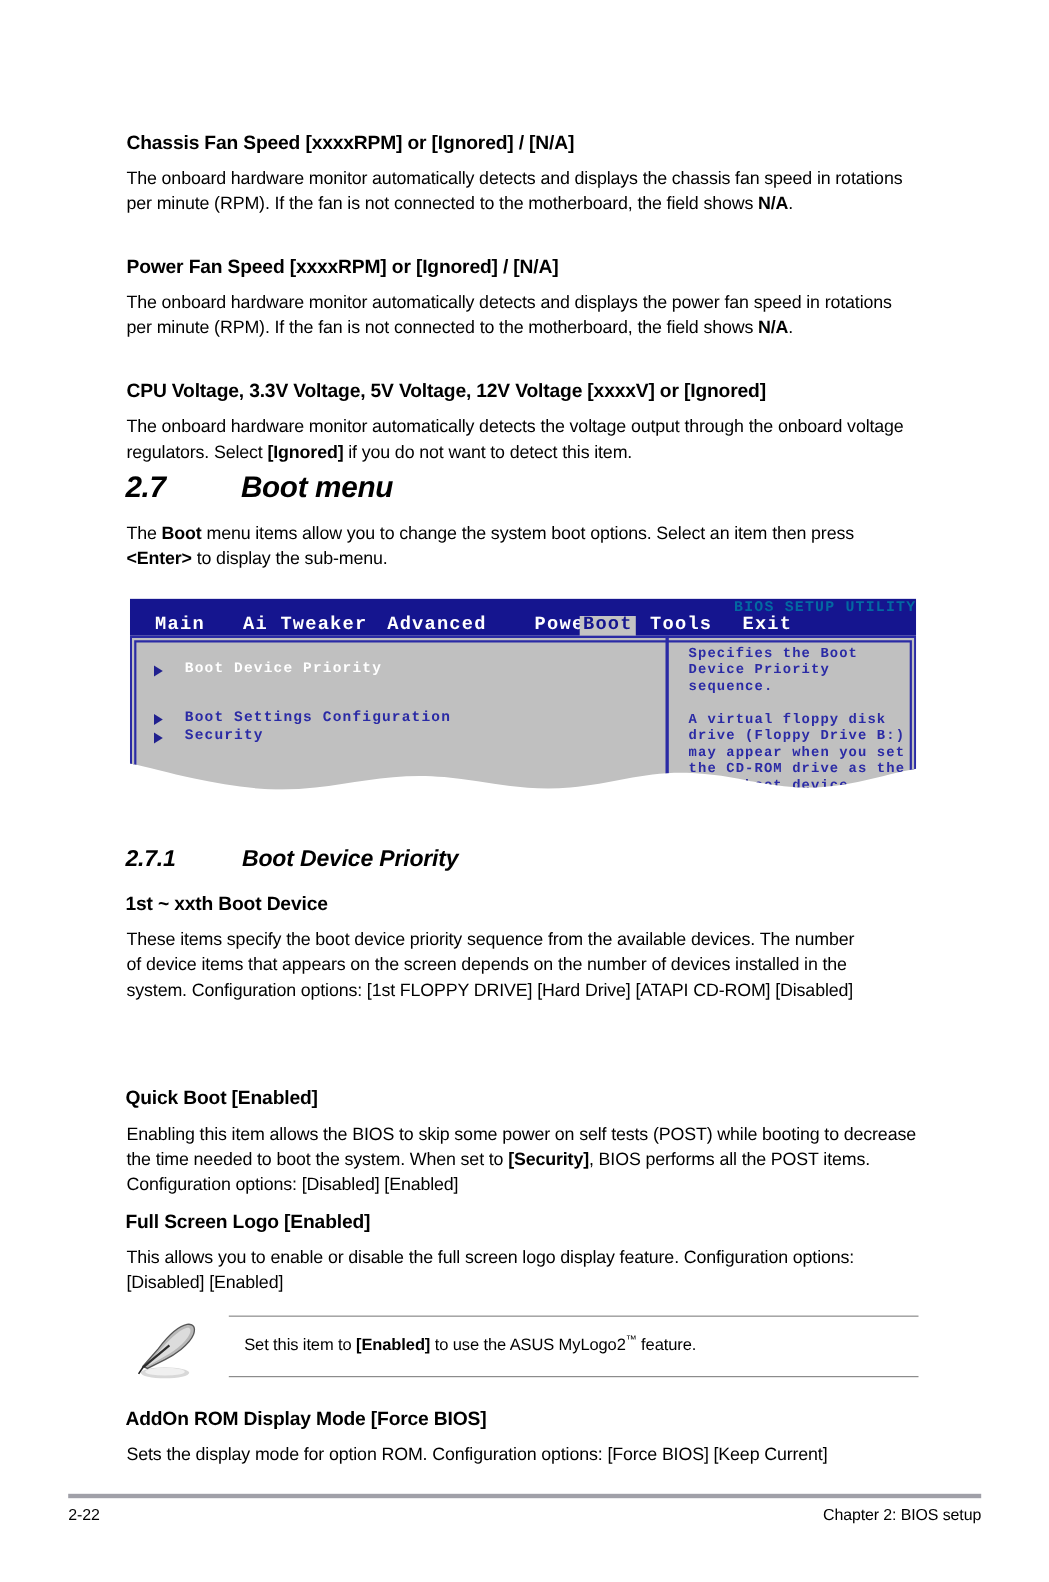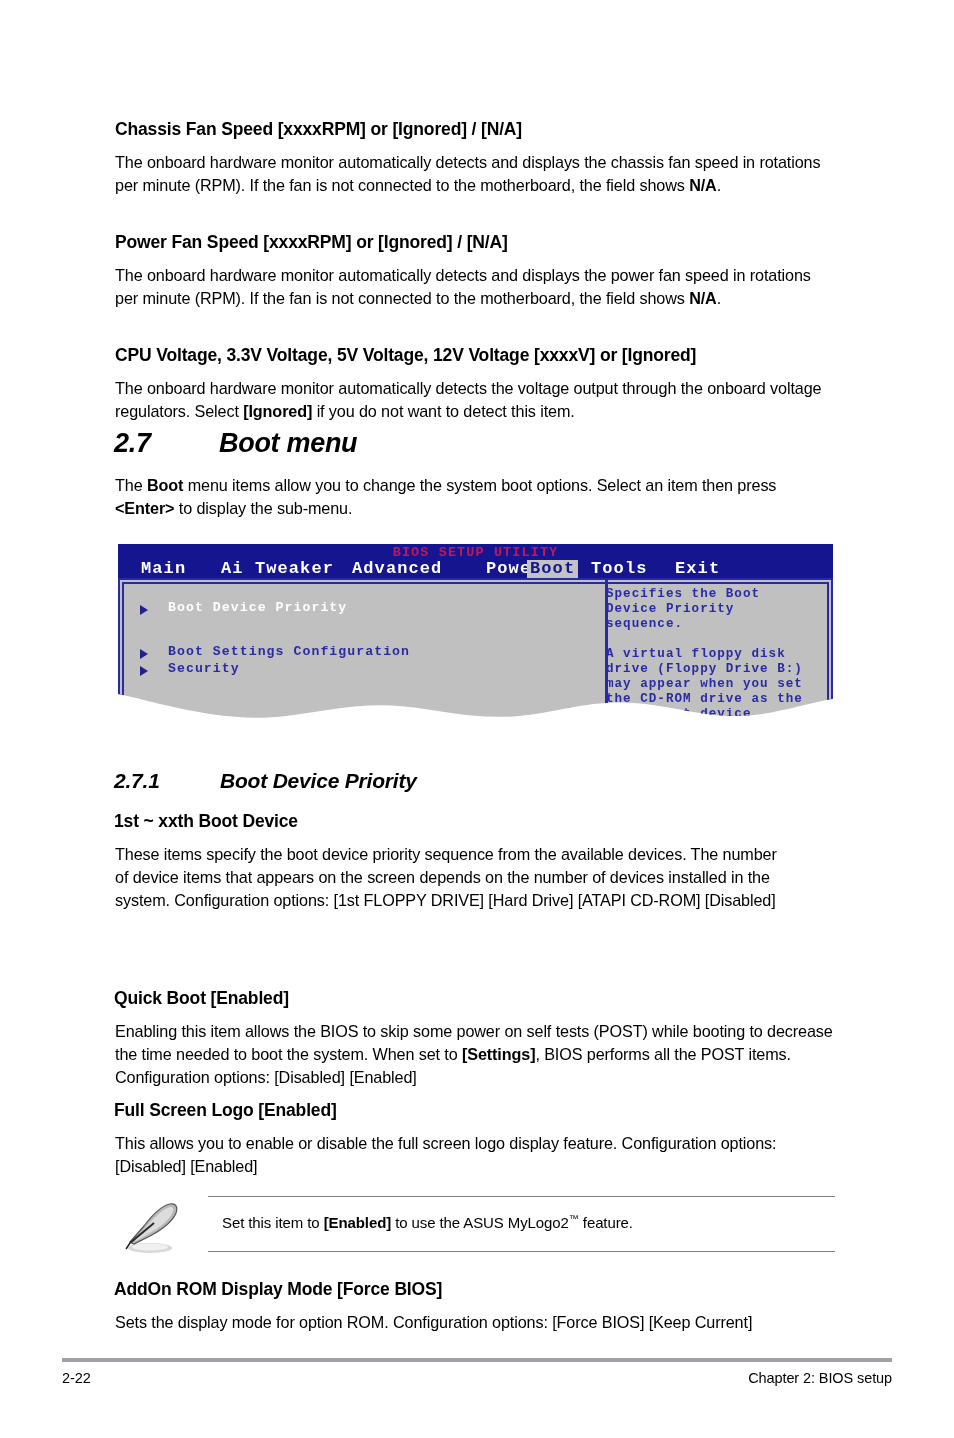--- a/index.html
+++ b/index.html
@@ -74,22 +74,22 @@
     position: absolute;
     left: 0; top: 0;
     width: 715px;
     height: 34px;
     background: #15158f;
   }
   .bios-title {
     position: absolute;
     left: 0; top: 1px;
     width: 715px;
-    text-align: center;
-    color: #be185d;
+    text-align: right;
+    color: #0369a1;
     font-family: "Liberation Mono", "DejaVu Sans Mono", monospace;
     font-size: 13.5px;
     font-weight: bold;
     letter-spacing: 1.1px;
   }
   .bios-tabs {
     position: absolute;
     left: 0; top: 16px;
     width: 715px;
     height: 18px;
@@ -131,21 +131,21 @@
     background: #2a2aa5;
   }
   .bios-left {
     position: absolute;
     left: 0; top: 34px;
     width: 487px;
     height: 156px;
   }
   .bios-right {
     position: absolute;
-    left: 474px; top: 34px;
+    left: 494px; top: 34px;
     width: 215px;
     height: 156px;
     padding-left: 13px;
   }
   .bios-item {
     position: absolute;
     font-family: "Liberation Mono", "DejaVu Sans Mono", monospace;
     font-size: 13.2px;
     font-weight: bold;
     letter-spacing: 1.05px;
@@ -307,21 +307,21 @@
   </div>
 
   <div class="sec-head sec-h2" style="left:114px; top:769px;">
     <span class="num">2.7.1</span><span class="ttl">Boot Device Priority</span>
   </div>
   <div class="sub-head" style="left:114px; top:811px;">1st ~ xxth Boot Device</div>
   <div class="para" style="left:115px; top:843px; width:674px;">These items specify the boot device priority sequence from the available devices. The number of device items that appears on the screen depends on the number of devices installed in the system. Configuration options: [1st FLOPPY DRIVE] [Hard Drive] [ATAPI CD-ROM] [Disabled]</div>
 
 
   <div class="sub-head" style="left:114px; top:988px;">Quick Boot [Enabled]</div>
-  <div class="para" style="left:115px; top:1020px; width:718px;"><span>Enabling this item allows the BIOS to skip some power on self tests (POST) while booting to decrease the time needed to boot the system. When set to </span><b>[Settings]</b><span>, BIOS performs all the POST items. Configuration options: [Disabled] [Enabled]</span></div>
+  <div class="para" style="left:115px; top:1020px; width:718px;"><span>Enabling this item allows the BIOS to skip some power on self tests (POST) while booting to decrease the time needed to boot the system. When set to </span><b>[Security]</b><span>, BIOS performs all the POST items. Configuration options: [Disabled] [Enabled]</span></div>
 
   <div class="sub-head" style="left:114px; top:1100px;">Full Screen Logo [Enabled]</div>
   <div class="para" style="left:115px; top:1132px; width:680px;">This allows you to enable or disable the full screen logo display feature. Configuration options: [Disabled] [Enabled]</div>
 
   <div class="note-icon">
     <svg viewBox="0 0 62 58" width="62" height="58">
       <ellipse cx="26" cy="52" rx="22" ry="5" fill="#d8d8d8"></ellipse>
       <ellipse cx="26" cy="51" rx="18" ry="3.5" fill="#f0f0f0"></ellipse>
       <path d="M6 46 L20 30 C26 22 36 10 46 8 C52 7 54 11 52 17 C48 27 34 36 26 40 L10 48 Z" fill="#b8b8b8" stroke="#555555" stroke-width="1.2"></path>
       <path d="M10 44 L22 31 C28 24 38 13 46 11 C49 10.5 50 13 48.5 16.5 C45 25 32 34 24 38 L12 45 Z" fill="#dcdcdc" stroke="none"></path>

